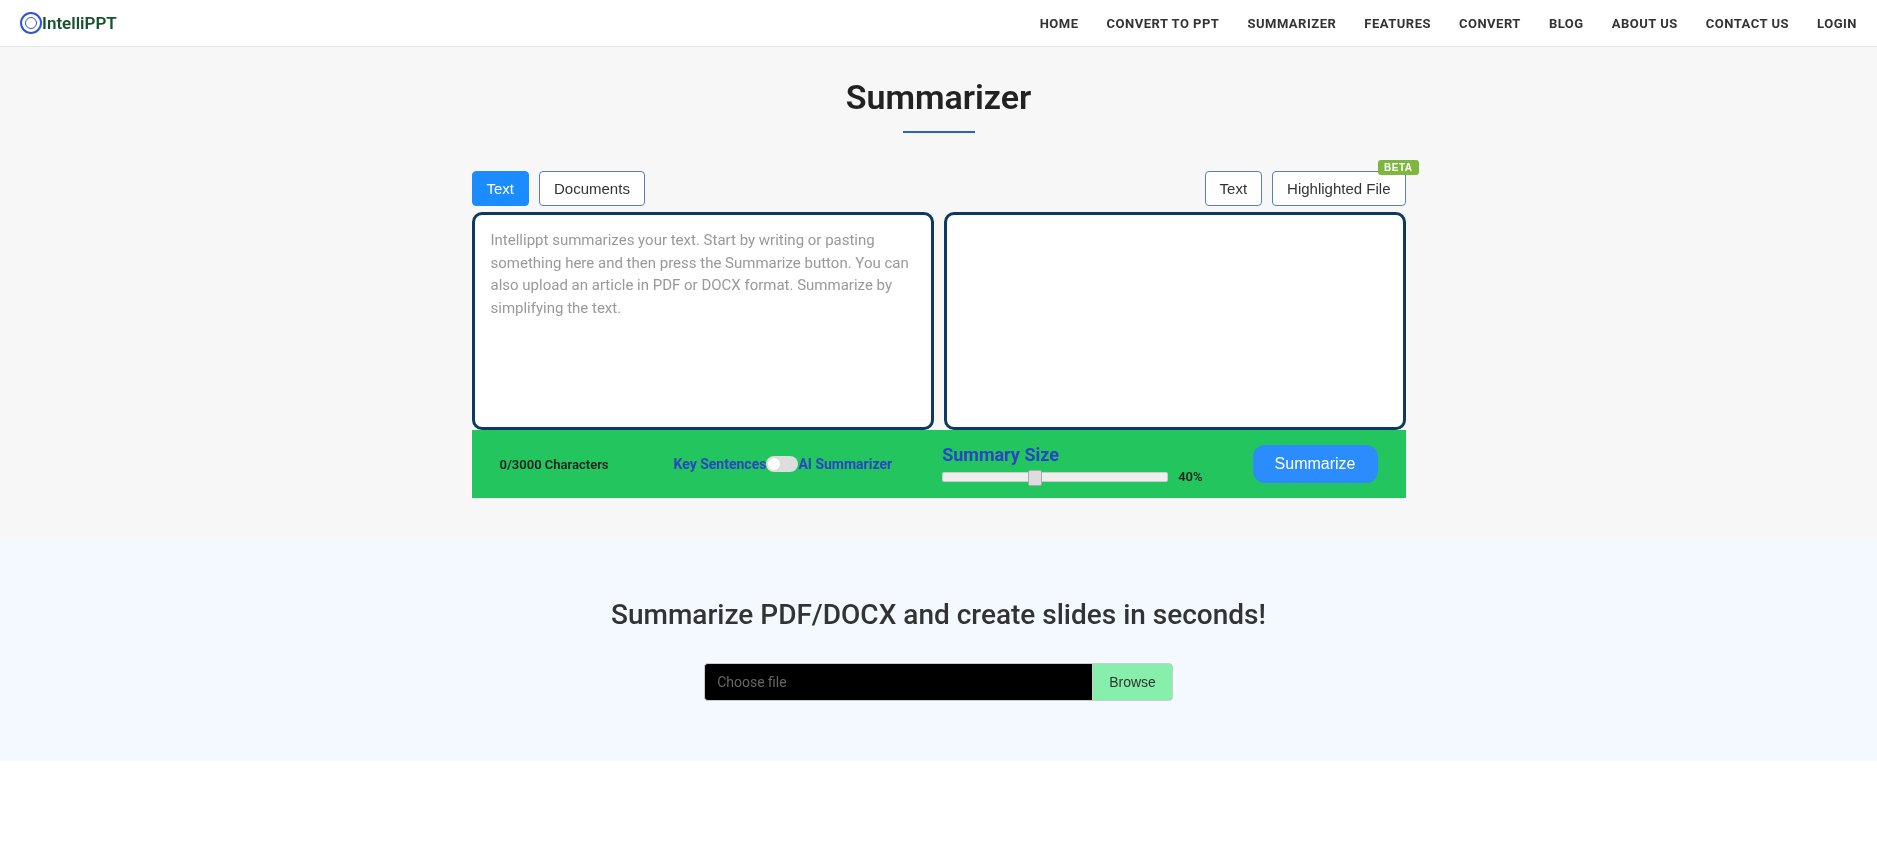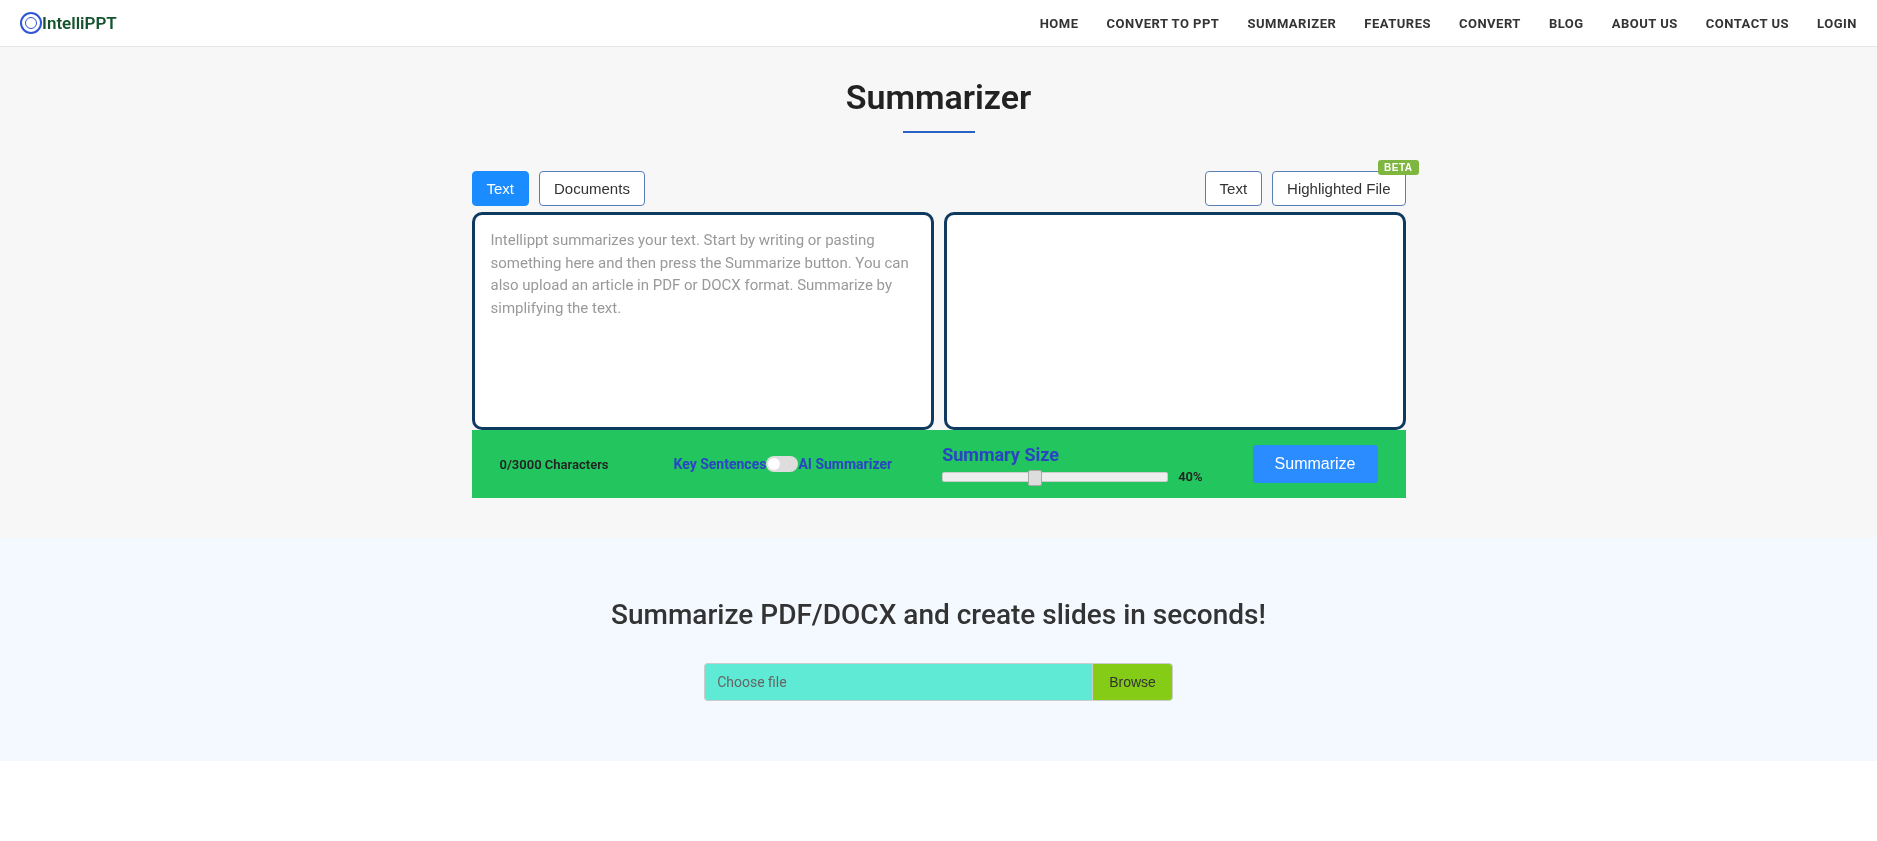--- a/index.html
+++ b/index.html
@@ -28,26 +28,26 @@
 .mode-group{display:flex;align-items:center;gap:0;margin-left:auto}
 .mode-label{font-size:14px;font-weight:700;color:#2a45c4}
 .toggle{width:32px;height:16px;background:#ddd;border-radius:10px;position:relative;cursor:pointer}
 .toggle::after{content:"";position:absolute;left:2px;top:2px;width:12px;height:12px;background:#fff;border-radius:50%}
 .slider-group{display:flex;flex-direction:column;gap:4px;margin-left:20px}
 .slider-label{font-size:18px;color:#2a45c4;font-weight:700}
 .slider-row{display:flex;align-items:center;gap:10px}
 .slider{width:226px;height:10px;background:#eee;border:1px solid #ccc;border-radius:2px;position:relative}
 .slider-thumb{position:absolute;left:38%;top:-3px;width:14px;height:16px;background:#ddd;border:1px solid #aaa;border-radius:2px}
 .slider-val{font-size:13px;font-weight:600;color:#222}
-.summarize-btn{background:#2a8cff;color:#fff;border:none;padding:10px 22px;border-radius:4px;font-size:16px;cursor:pointer;margin-left:20px}
+.summarize-btn{background:#2a8cff;color:#fff;border:none;padding:10px 22px;border-radius:12px;font-size:16px;cursor:pointer;margin-left:20px}
 .section2{background:#f4f9ff;padding:60px 0}
 .section2 h2{text-align:center;font-size:28px;font-weight:500;color:#333}
 .file-row{display:flex;justify-content:center;margin-top:32px}
-.file-input{width:388px;padding:10px 12px;border:1px solid #ccc;border-right:none;border-radius:4px 0 0 4px;color:#666;font-size:14px;background:#5eead4}
-.browse-btn{padding:10px 16px;border:1px solid #ccc;background:#84cc16;color:#333;border-radius:0 4px 4px 0;font-size:14px;cursor:pointer}
+.file-input{width:388px;padding:10px 12px;border:1px solid #ccc;border-right:none;border-radius:4px 0 0 4px;color:#666;font-size:14px;background:#000000}
+.browse-btn{padding:10px 16px;border:1px solid #ccc;background:#86efac;color:#333;border-radius:0 4px 4px 0;font-size:14px;cursor:pointer}
 </style>
 </head>
 <body>
 
 <div class="header">
   <div class="logo">
     <span class="logo-icon"></span>
     <span>IntelliPPT</span>
   </div>
   <nav class="nav">

